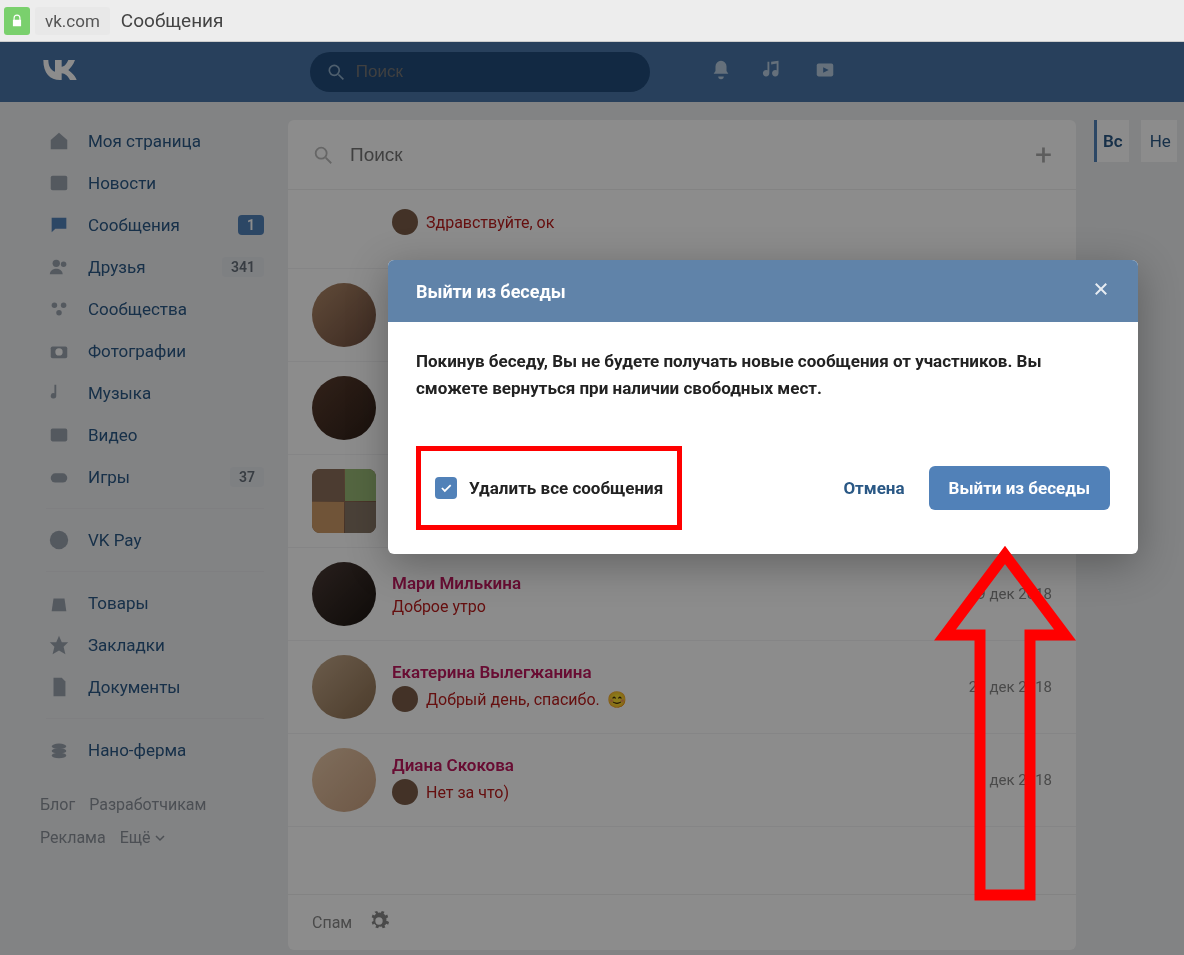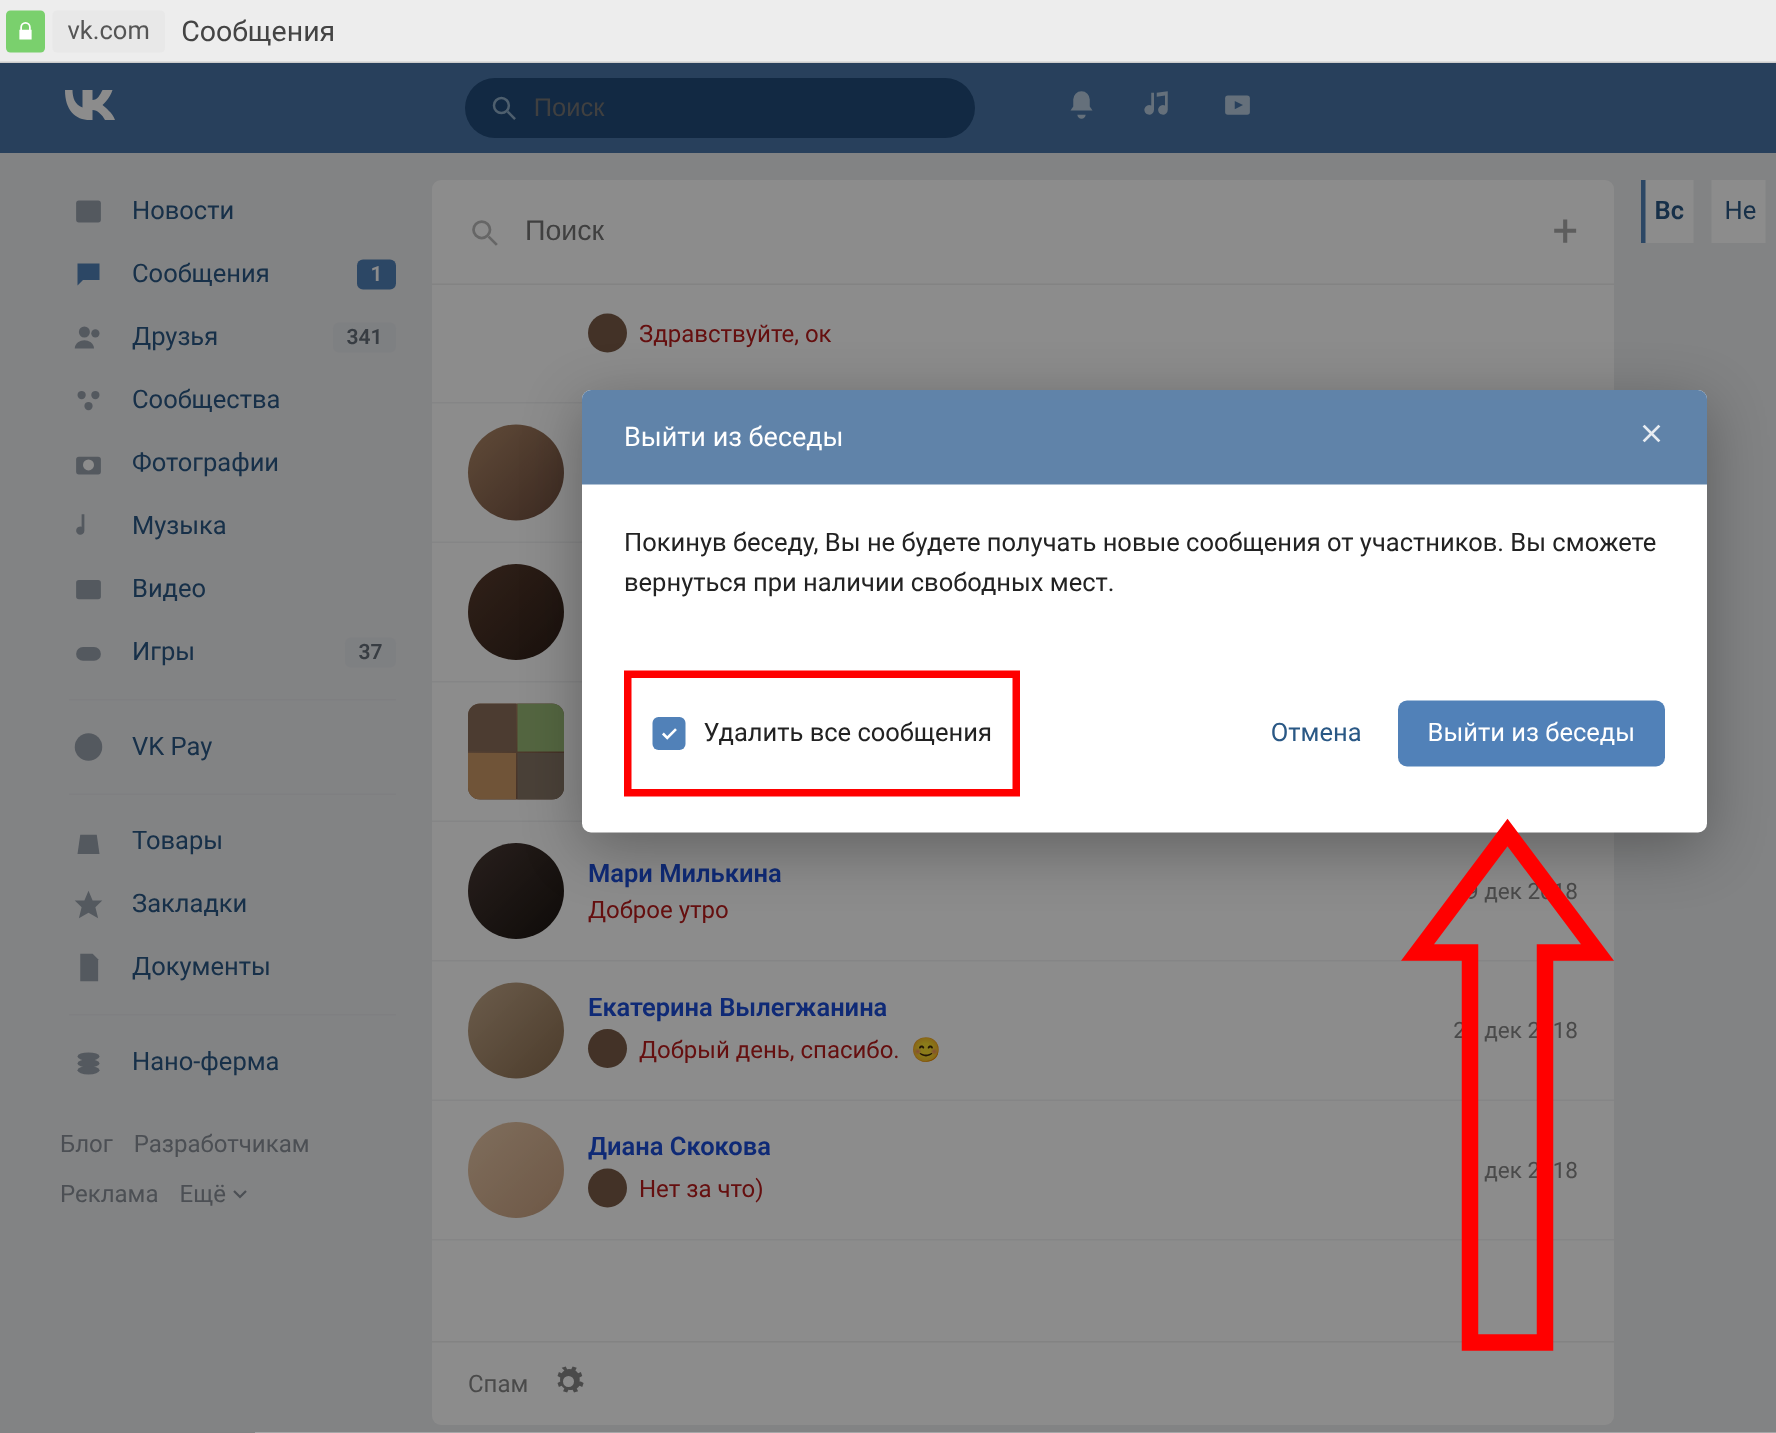--- a/index.html
+++ b/index.html
@@ -34,37 +34,37 @@
 .content { flex:1; background:#fff; border-radius:6px; min-height:830px; position:relative; overflow:hidden; }
 .search-msg { height:70px; border-bottom:1px solid #eee; display:flex; align-items:center; padding:0 24px; gap:16px; }
 .search-msg input { border:none; outline:none; font-size:19px; color:#888; flex:1; }
 .search-msg .add { color:#aaa; font-size:30px; cursor:pointer; }
 .conv-list { }
 .conv { display:flex; padding:14px 24px; gap:16px; border-bottom:1px solid #f2f3f5; align-items:center; }
 .conv .avatar { width:64px; height:64px; border-radius:50%; background:linear-gradient(135deg,#b08968,#6d4c3d); flex-shrink:0; }
 .conv .avatar.multi { border-radius:8px; display:grid; grid-template:1fr 1fr/1fr 1fr; gap:1px; overflow:hidden; }
 .conv .avatar.multi span { background:#8a6d5a; }
 .conv .body { flex:1; }
-.conv .name { font-size:17px; color:#1d4ed8; font-weight:600; margin-bottom:4px; }
+.conv .name { font-size:17px; color:#be185d; font-weight:600; margin-bottom:4px; }
 .conv .msg { font-size:16px; color:#b91c1c; display:flex; align-items:center; gap:8px; }
 .conv .msg .mini-av { width:26px; height:26px; border-radius:50%; background:#7a5c48; }
 .conv .date { font-size:15px; color:#888; }
 .bottom-bar { position:absolute; bottom:0; left:0; right:0; height:56px; border-top:1px solid #eee; display:flex; align-items:center; padding:0 24px; justify-content:space-between; font-size:16px; color:#888; }
 .bottom-bar .gear { color:#888; }
 
 
 .rightcol { width:50px; display:flex; flex-direction:row; gap:12px; }
 .rightcol .ritem { height:42px; display:flex; align-items:center; padding:0 6px; font-size:17px; color:#2a5885; background:#fff; border-left:3px solid transparent; }
 .rightcol .ritem.active { border-left-color:#5181b8; font-weight:600; }
 
 
 .dim { position:absolute; inset:0; background:rgba(0,0,0,0.45); pointer-events:none; }
 
 
-.modal { position:absolute; left:388px; top:260px; width:750px; background:#fff; border-radius:6px; overflow:hidden; box-shadow:0 10px 40px rgba(0,0,0,0.3); z-index:10; }
+.modal { position:absolute; left:388px; top:260px; width:750px; background:#fff; border-radius:6px; overflow:hidden; box-shadow:0 10px 40px rgba(0,0,0,0.3); z-index:10;font-weight:bold; }
 .modal-header { background:#6083a9; color:#fff; padding:20px 28px; font-size:18px; display:flex; justify-content:space-between; align-items:center; }
 .modal-header .close { cursor:pointer; opacity:0.85; }
 .modal-body { padding:26px 28px; font-size:17px; color:#222; line-height:1.6; }
 .modal-footer { padding:18px 28px 24px; display:flex; align-items:center; gap:18px; }
 .modal-footer .chk-wrap { display:flex; align-items:center; gap:12px; border:5px solid #f00; padding:26px 14px; }
 .modal-footer .chk { width:22px; height:22px; background:#5181b8; border-radius:4px; display:flex; align-items:center; justify-content:center; }
 .modal-footer .chk svg { fill:#fff; width:14px; height:14px; }
 .modal-footer .chk-label { font-size:17px; color:#222; }
 .modal-footer .spacer { flex:1; }
 .modal-footer .btn-cancel { color:#2a5885; font-size:17px; cursor:pointer; padding:10px 6px; }
@@ -114,20 +114,28 @@
         </svg></span>
   </div>
 </div>
 
 <div class="page">
 
   <div class="sidebar">
     <div class="nav-item">
         <span class="ic">
           <svg class="icon16" viewBox="0 0 24 24" fill="currentColor">
+            <path d="M3 11l9-8 9 8v10H3z"></path>
+          </svg>
+        </span>
+        <span>Моя страница</span>
+      </div>
+    <div class="nav-item">
+        <span class="ic">
+          <svg class="icon16" viewBox="0 0 24 24" fill="currentColor">
             <rect x="3" y="4" width="18" height="16" rx="2"></rect>
           </svg>
         </span>
         <span>Новости</span>
       </div>
     <div class="nav-item active">
         <span class="ic">
           <svg class="icon16" viewBox="0 0 24 24" fill="#5181b8">
             <path d="M4 4h16v12H8l-4 4z"></path>
           </svg>

